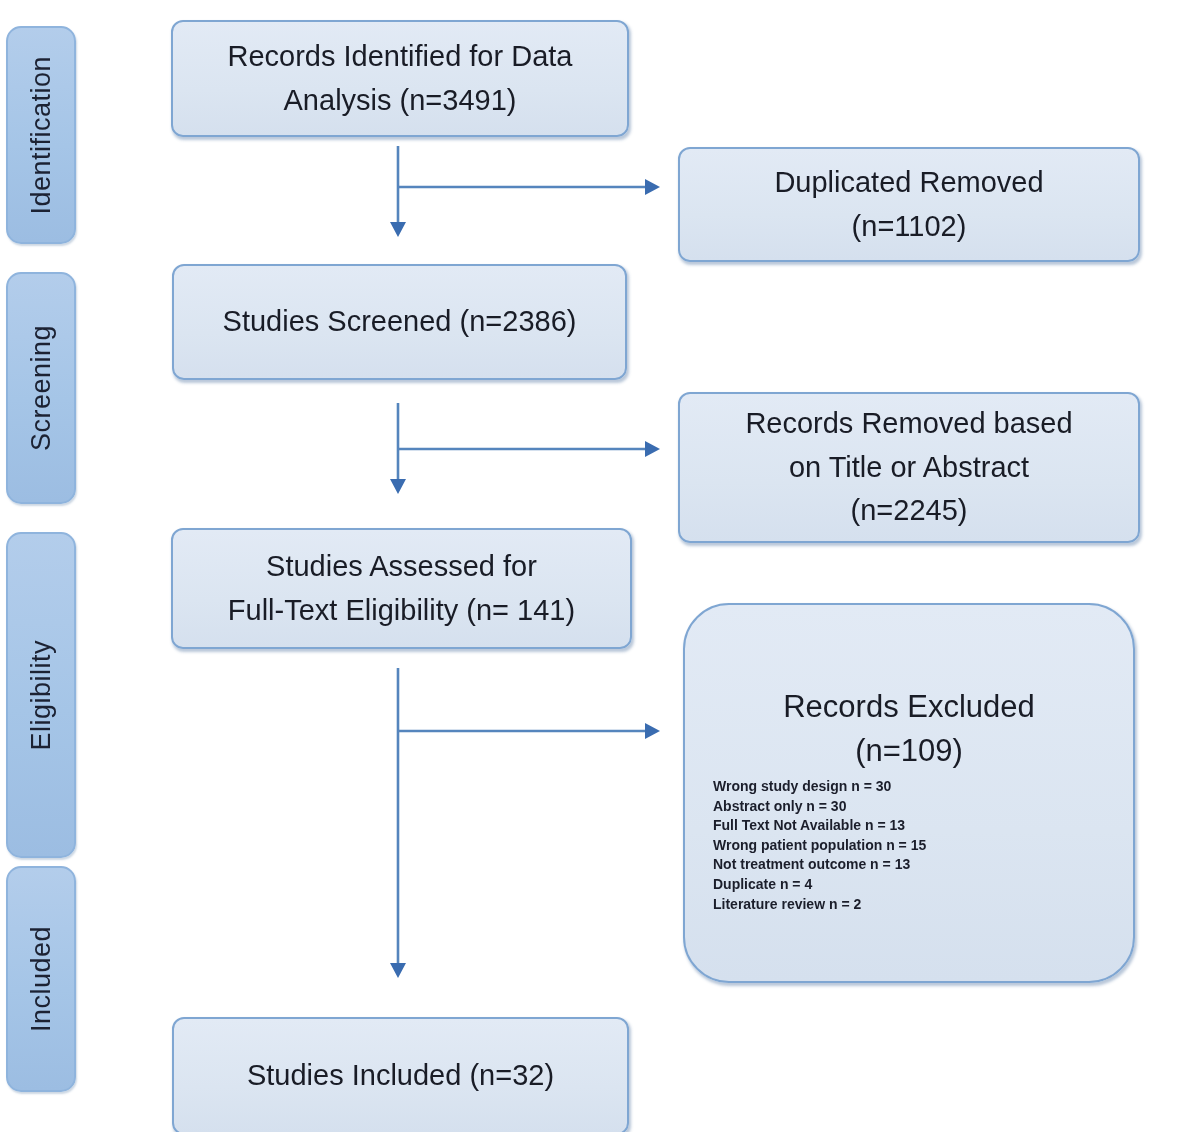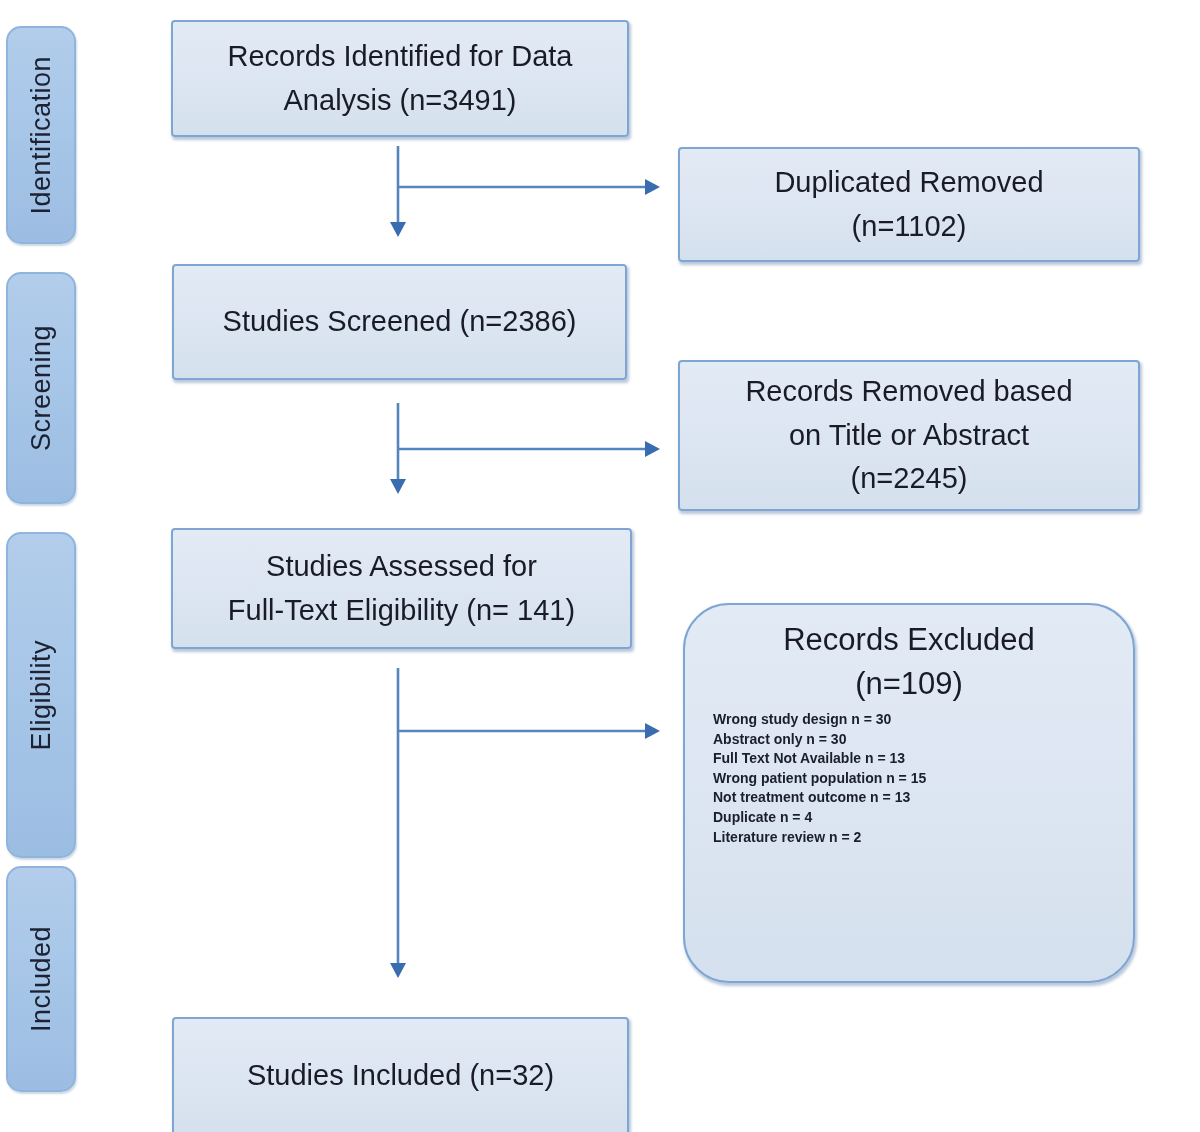--- a/index.html
+++ b/index.html
@@ -39,46 +39,46 @@
   #stage-identification { top: 26px;  height: 214px; }
   #stage-screening      { top: 272px; height: 228px; }
   #stage-eligibility    { top: 532px; height: 322px; }
   #stage-included       { top: 866px; height: 222px; }
 
   
   .flow-box {
     position: absolute;
     background: linear-gradient(180deg, #e2eaf5 0%, #dbe5f1 60%, #d5e0ee 100%);
     border: 2px solid #7fa6d2;
-    border-radius: 4px;
+    border-radius: 12px;
     box-shadow: 1.5px 2.5px 3px rgba(100, 130, 170, 0.45);
     display: flex;
     align-items: center;
     justify-content: center;
     text-align: center;
     color: #191c26;
   }
   .flow-box .box-text {
     font-size: 29px;
     line-height: 1.5;
     white-space: pre-line;
   }
   #box-identified  { left: 171px; top: 20px;  width: 454px; height: 113px; }
   #box-duplicates  { left: 678px; top: 147px; width: 458px; height: 111px; }
   #box-screened    { left: 172px; top: 264px; width: 451px; height: 112px; }
-  #box-title-abs   { left: 678px; top: 360px; width: 458px; height: 147px; }
+  #box-title-abs   { left: 678px; top: 392px; width: 458px; height: 147px; }
   #box-assessed    { left: 171px; top: 528px; width: 457px; height: 117px; }
   #box-included    { left: 172px; top: 993px; width: 453px; height: 114px; margin-top: 24px; }
 
   #box-excluded {
     left: 683px; top: 603px; width: 452px; height: 380px;
     border-radius: 46px;
     flex-direction: column;
     align-items: stretch;
-    justify-content: flex-start;
+    justify-content: center;
     text-align: left;
     padding: 0;
     box-sizing: border-box;
   }
   #box-excluded .excluded-title {
     font-size: 31px;
     line-height: 1.42;
     text-align: center;
     white-space: pre-line;
     padding-top: 13px;

